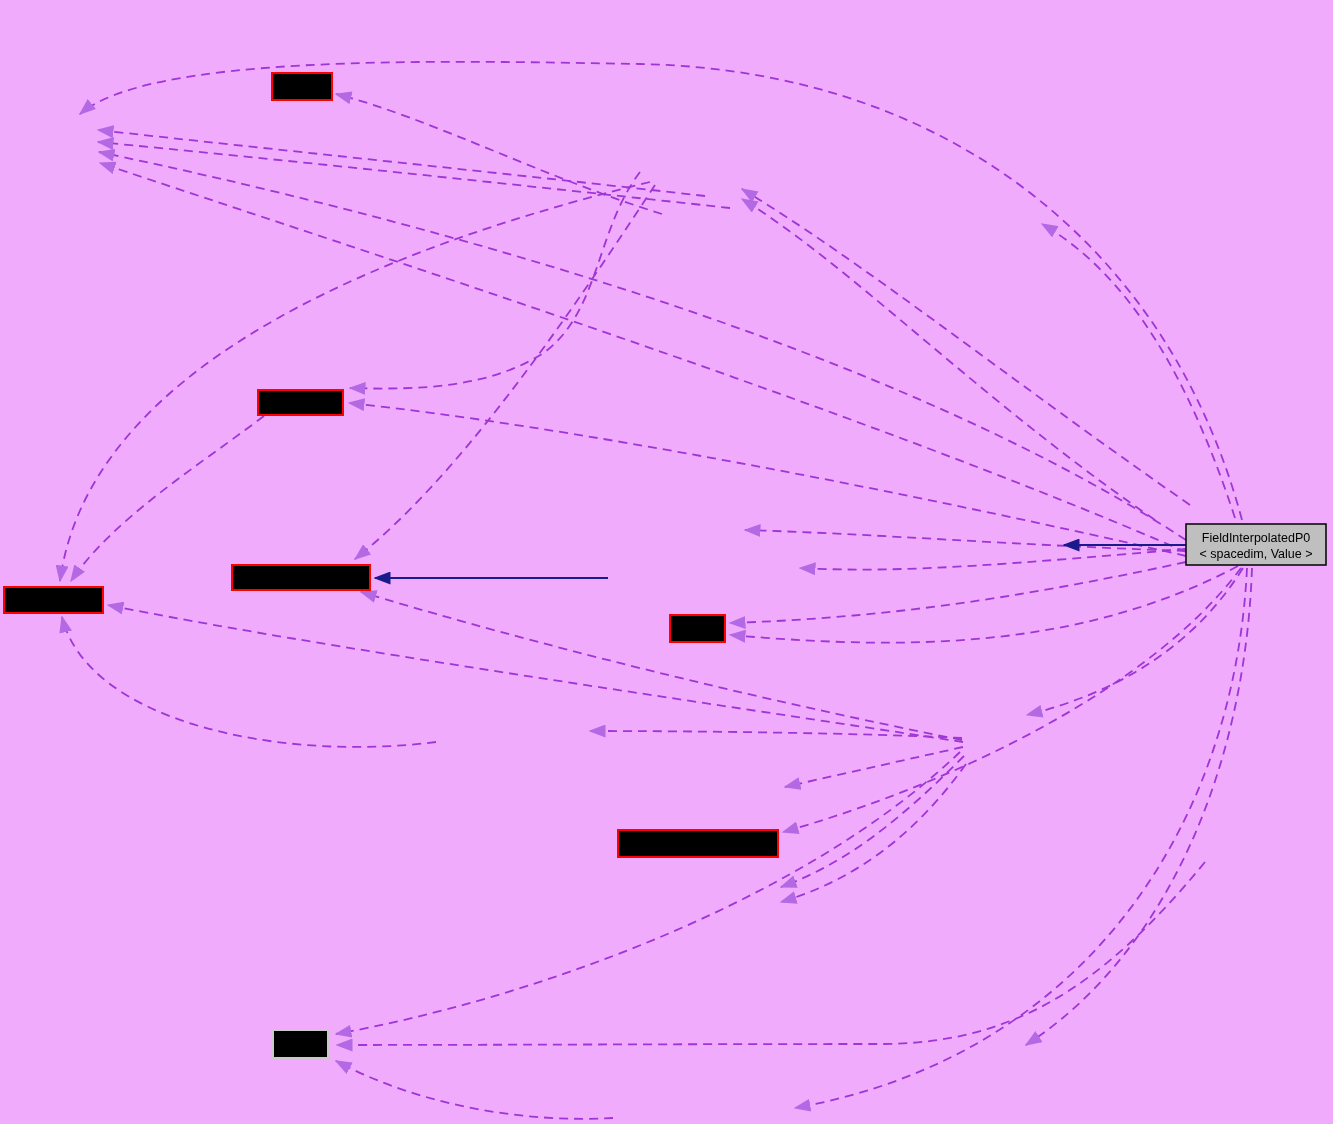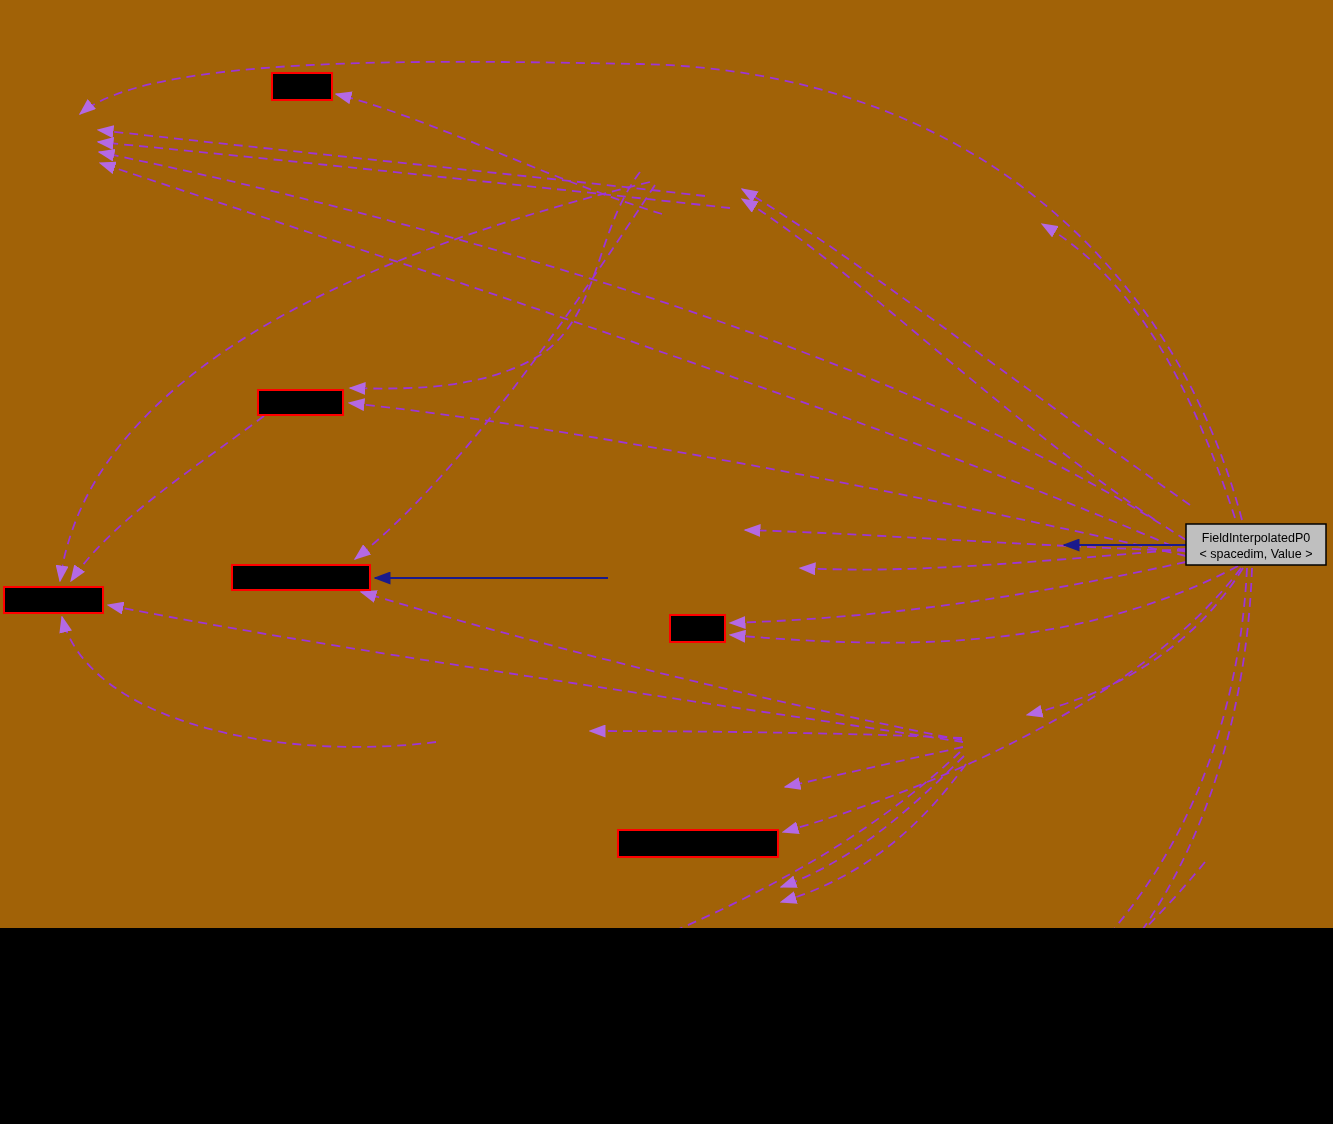--- a/index.html
+++ b/index.html
@@ -1,16 +1,16 @@
 <!DOCTYPE html>
 <html><head>
 <meta charset="utf-8">
 <style>
   html,body{margin:0;padding:0;background:#000;}
-  #stage{position:relative;width:1333px;height:928px;background:#a16207;overflow:hidden;
+  #stage{position:relative;width:1333px;height:1124px;background:#f0abfc;overflow:hidden;
          font-family:"Liberation Sans", sans-serif;}
   svg{position:absolute;left:0;top:0;}
   .nodelabel{font-family:"Liberation Sans", sans-serif;font-size:12.5px;}
 </style>
 </head>
 <body>
 
 <div id="stage">
 <svg width="1333" height="1124" viewBox="0 0 1333 1124" xmlns="http://www.w3.org/2000/svg">
   <defs>

